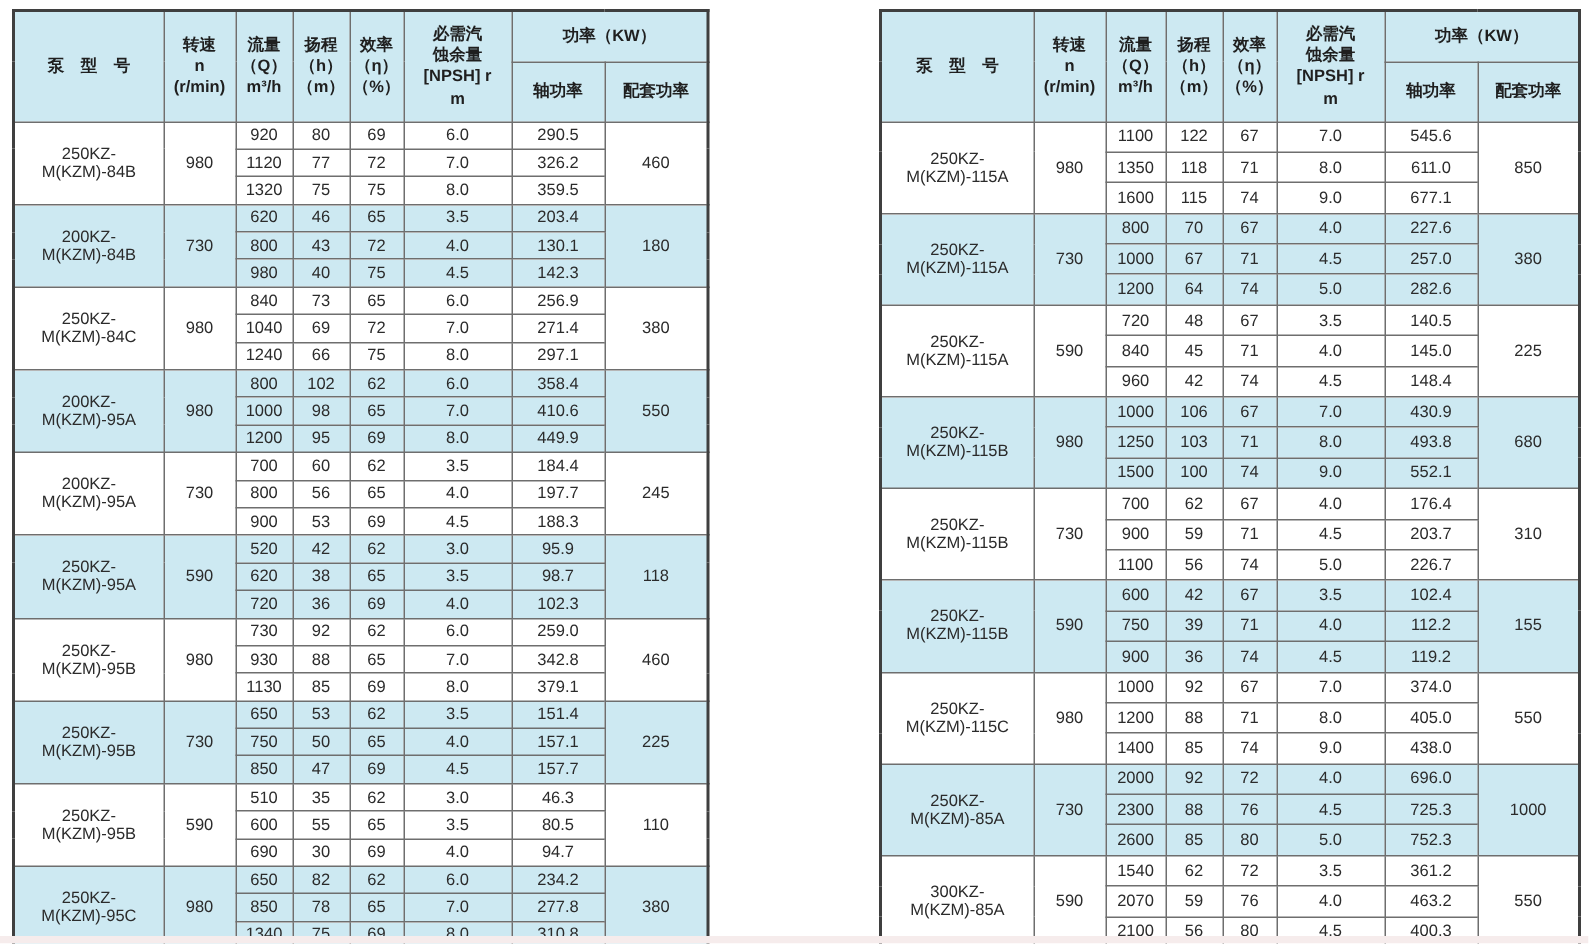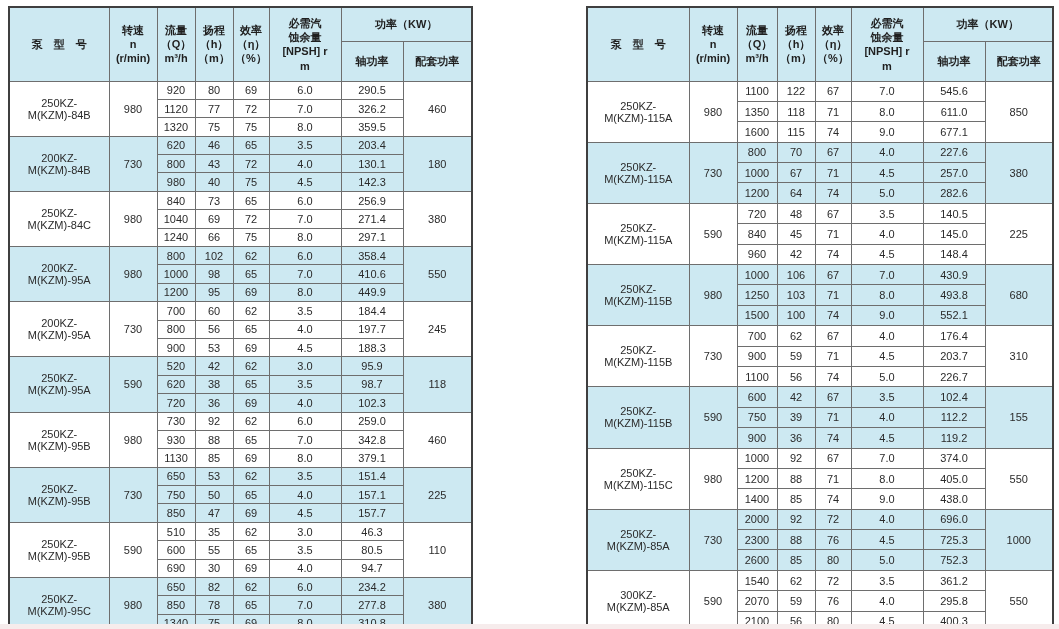--- a/index.html
+++ b/index.html
@@ -574,21 +574,21 @@
         <td>72</td>
         <td>3.5</td>
         <td>361.2</td>
         <td rowspan="3">550</td>
       </tr>
       <tr>
         <td>2070</td>
         <td>59</td>
         <td>76</td>
         <td>4.0</td>
-        <td>295.8</td>
+        <td>463.2</td>
       </tr>
       <tr>
         <td>2100</td>
         <td>56</td>
         <td>80</td>
         <td>4.5</td>
         <td>400.3</td>
       </tr>
     </tbody>
 </table>

